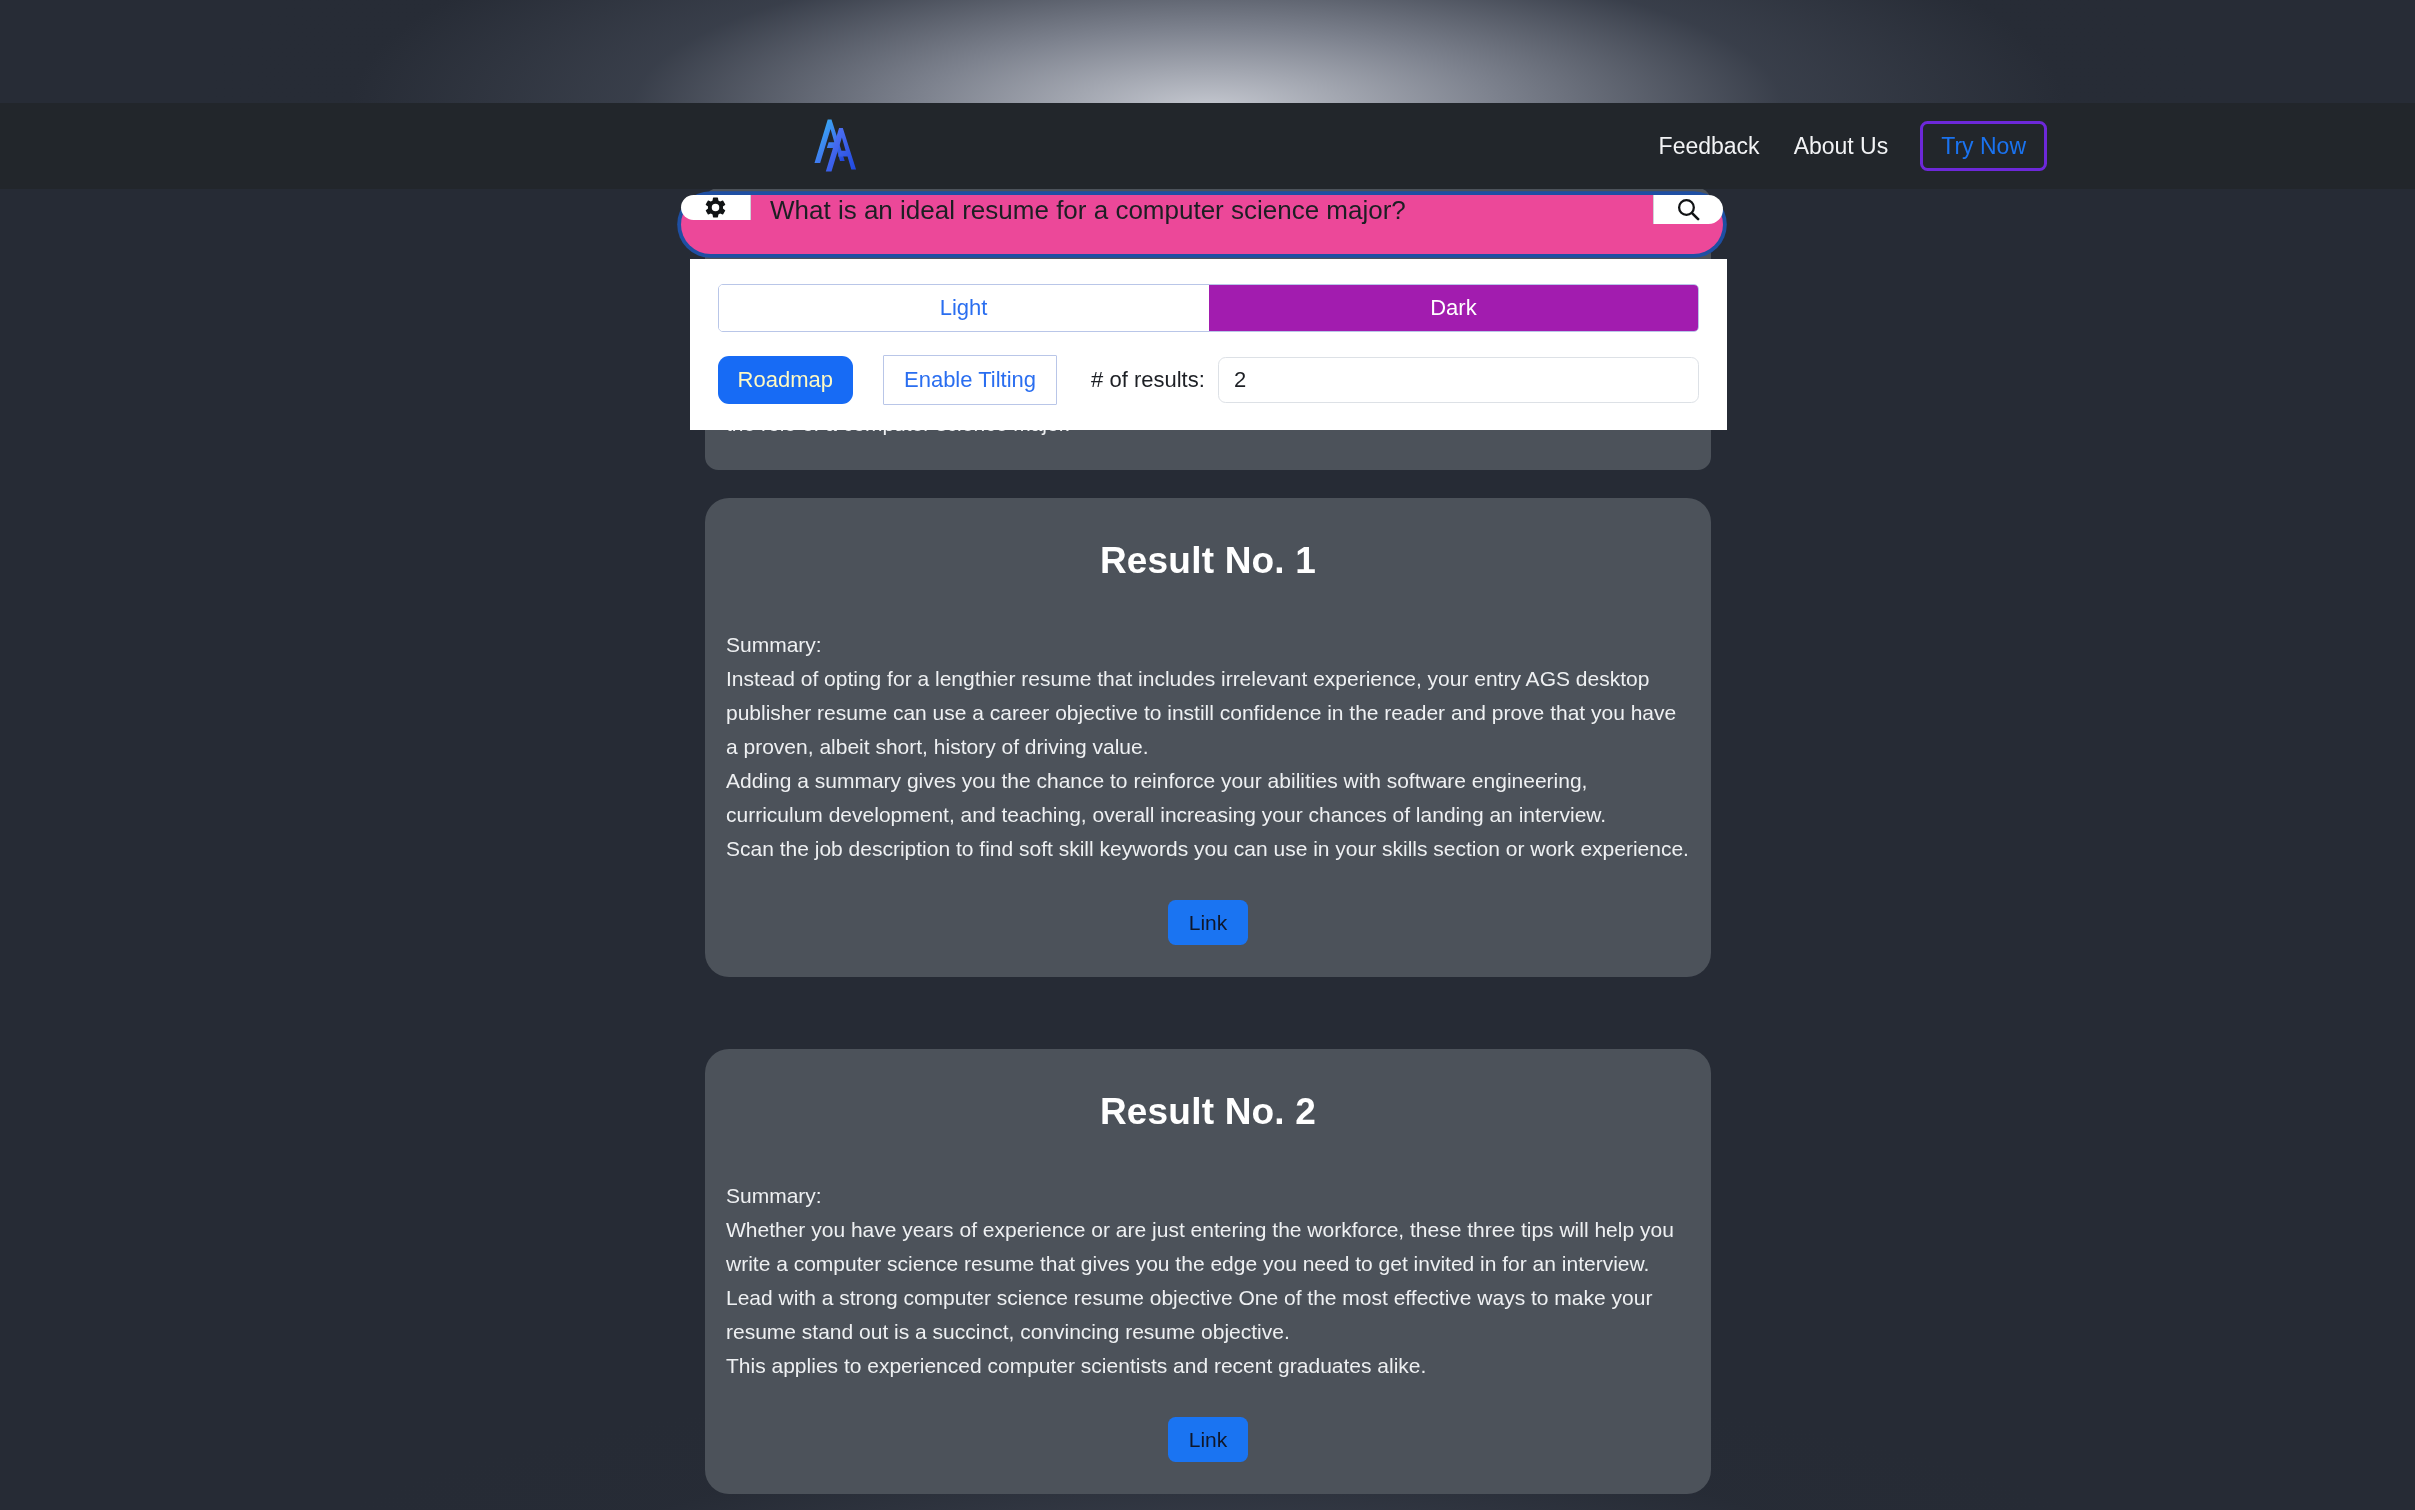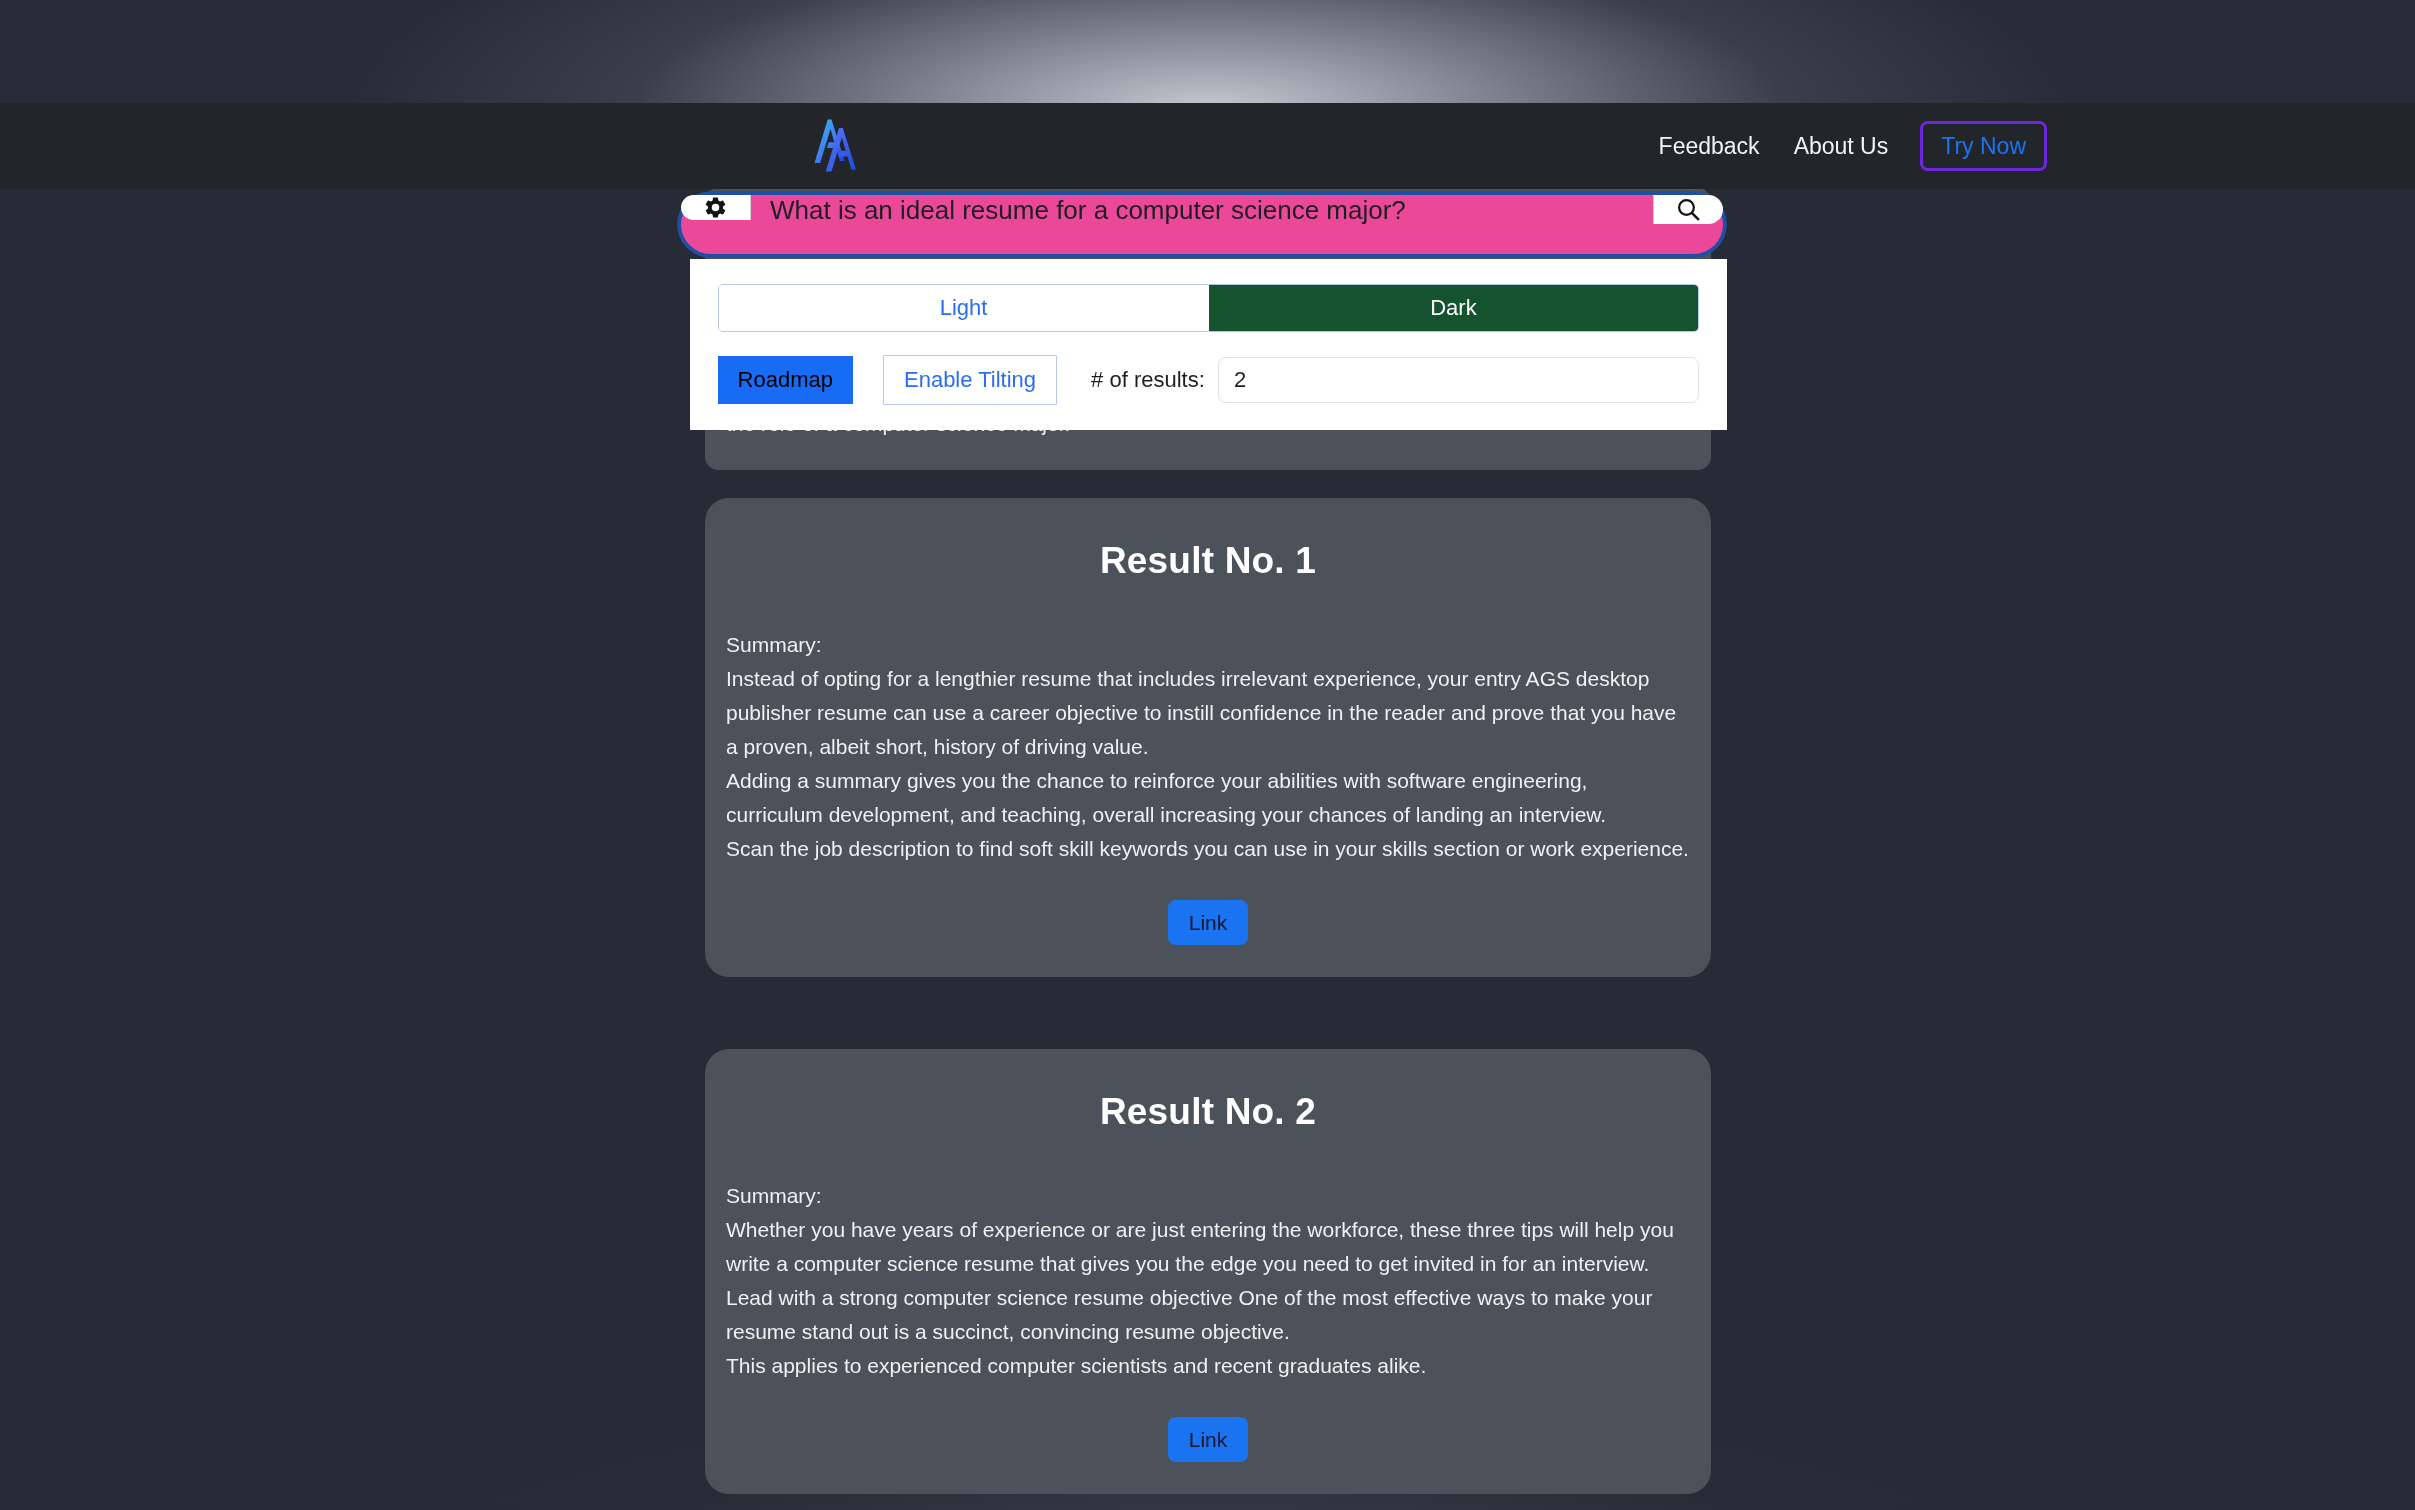--- a/index.html
+++ b/index.html
@@ -215,34 +215,34 @@
     align-items: center;
     justify-content: center;
     font-size: 22px;
     cursor: pointer;
     background: #ffffff;
     color: #2a6ef0;
     border: none;
     font-family: "Liberation Sans", sans-serif;
   }
   .theme-opt.active {
-    background: #14532d;
+    background: #a21caf;
     color: #ffffff;
   }
   .settings-row {
     display: flex;
     align-items: center;
     margin-top: 23px;
     gap: 0;
   }
   .btn-roadmap {
     background: #176bf5;
-    color: #000000;
+    color: #fef9c3;
     border: none;
-    border-radius: 0;
+    border-radius: 11px;
     font-size: 22px;
     padding: 11.4px 20px;
     cursor: pointer;
     font-family: "Liberation Sans", sans-serif;
     line-height: 1.15;
   }
   .btn-tilting {
     margin-left: 30px;
     background: #ffffff;
     color: #2a6ef0;

